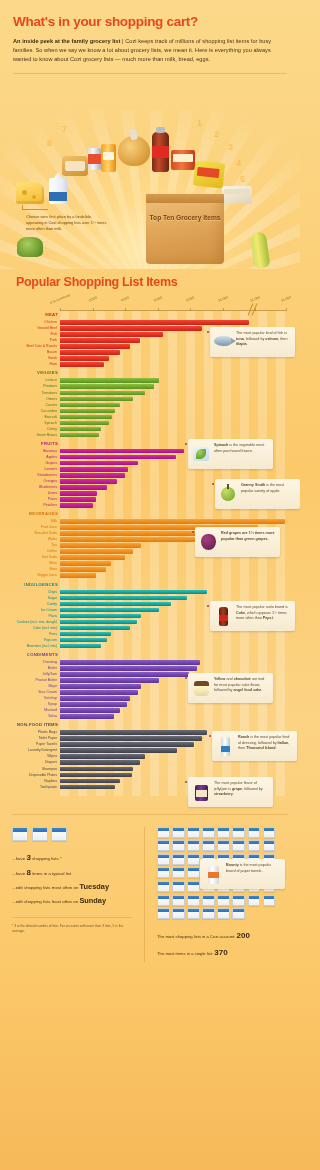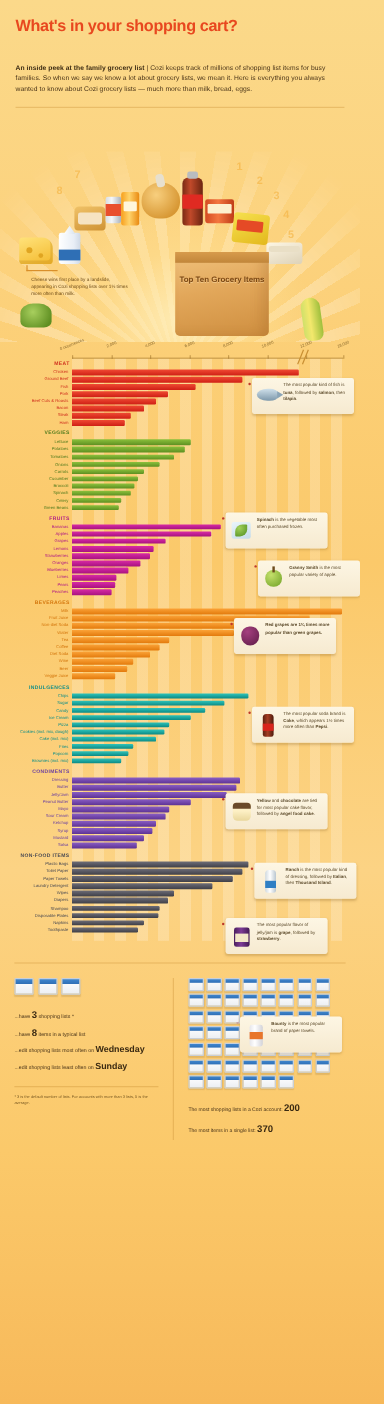--- a/index.html
+++ b/index.html
@@ -15,21 +15,21 @@
     position: relative;
   }
 
   
   .intro { padding: 14px 13px 0 13px; }
   .title {
     color: #e8481f;
     font-size: 13.5px;
     font-weight: bold;
     letter-spacing: -0.3px;
-    margin-bottom: 24px;
+    margin-bottom: 8px;
   }
   .lede {
     color: #4a3418;
     font-size: 5.6px;
     line-height: 1.62;
     letter-spacing: 0.05px;
   }
   .lede b { font-weight: bold; color: #3b2a12; }
   .divider {
     height: 1px;
@@ -505,20 +505,21 @@
   <div class="bag">
     <div class="bagtext">Top Ten
 Grocery Items</div>
   </div>
 
   <div class="noteline"></div>
   <div class="cheesenote">Cheese wins first place by a landslide, appearing in Cozi shopping lists over 1½ times more often than milk.</div>
 </div>
 
 <div class="chart-wrap">
+  <div class="chart-title">Popular Shopping List Items</div>
 
   <div class="plot">
     <div class="axis">
       <div class="axis-base"></div>
     <div class="tick" style="left: 0%;">0 occurrences</div>
         <div class="tickmark" style="left: 0%;"></div>
         <div class="tick" style="left: 14.4167%;">2,000</div>
         <div class="tickmark" style="left: 14.4167%;"></div>
         <div class="tick" style="left: 28.8333%;">4,000</div>
         <div class="tickmark" style="left: 28.8333%;"></div>
@@ -916,21 +917,21 @@
   <div class="cmp-body">
     <div class="cmp-left">
       <div class="lists" id="left-lists">
           <div class="listicon"></div>
           <div class="listicon"></div>
           <div class="listicon"></div>
         </div>
       <div class="facts" id="facts">
           <div class="fact"><span>...have </span><span class="big">3</span><span> shopping lists *</span></div>
           <div class="fact"><span>...have </span><span class="big">8</span><span> items in a typical list</span></div>
-          <div class="fact"><span>...edit shopping lists most often on </span><span class="day">Wednesday</span><span></span></div>
+          <div class="fact"><span>...edit shopping lists most often on </span><span class="day">Tuesday</span><span></span></div>
           <div class="fact"><span>...edit shopping lists least often on </span><span class="day">Sunday</span><span></span></div>
         </div>
       <div class="footnote">* 3 is the default number of lists. For accounts with more than 3 lists, 5 is the average.</div>
     </div>
     <div class="cmp-right">
       <div class="lists-many" id="right-lists">
           <div class="listicon"></div>
           <div class="listicon"></div>
           <div class="listicon"></div>
           <div class="listicon"></div>

